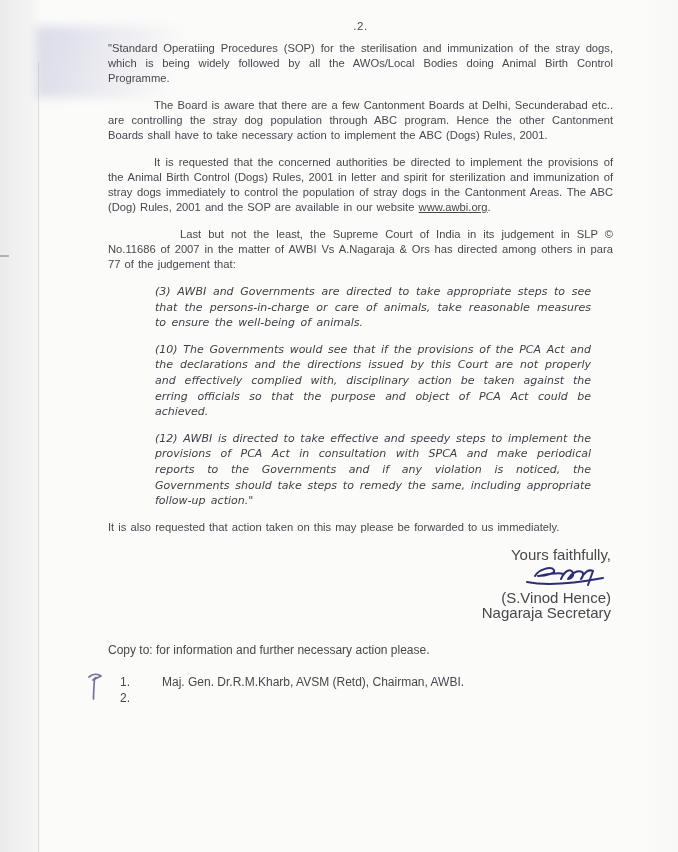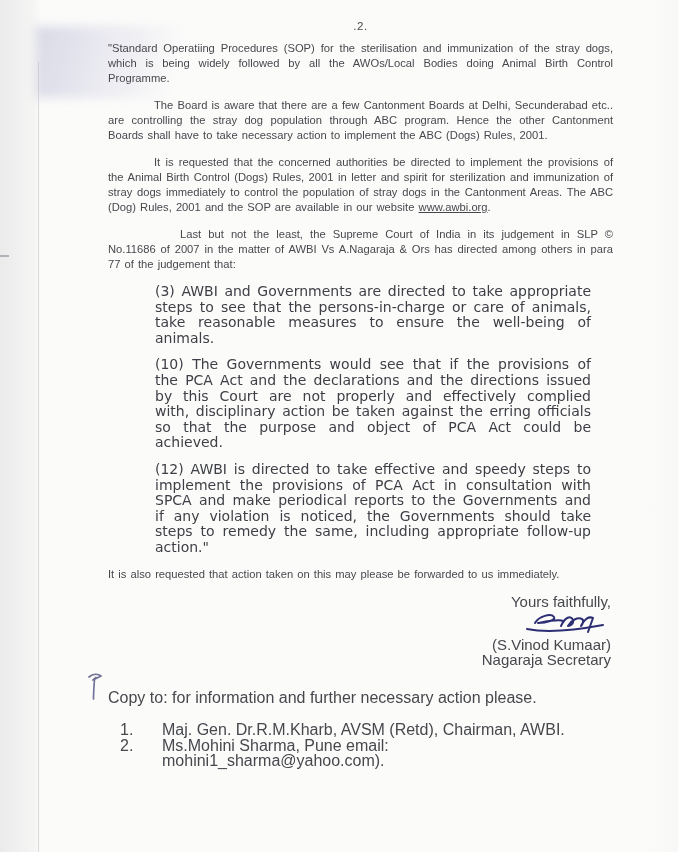--- a/index.html
+++ b/index.html
@@ -34,36 +34,36 @@
   }
   p.body{
     font-size:11.2px;line-height:15px;text-align:justify;
     margin:0 0 12px 0;
     word-spacing:1px;
   }
   p.indent1{text-indent:46px;}
   p.indent2{text-indent:72px;}
   .weblink{text-decoration:underline;color:inherit;cursor:pointer;margin-top:12px;}
   .quote{
-    font-family:"DejaVu Sans",sans-serif;
-    font-size:14px;line-height:15.6px;text-align:justify;
+    font-family:"DejaVu Sans",sans-serif;font-style:italic;
+    font-size:11px;line-height:15.6px;text-align:justify;
     margin:0 22px 11px 47px;
     word-spacing:2px;
     color:#3e3f46;
   }
   .closing{
     margin:9px 2px 0 0;
     text-align:right;
     font-size:15px;line-height:15px;
   }
   .sig-wrap{height:27px;margin:1px 4px 0 0;}
   .sig-wrap svg{display:block;margin-left:auto;}
   .copy-block{
     margin-top:23px;
-    font-size:16px;line-height:15px;
+    font-size:12px;line-height:15px;
   }
   .copy-items{margin-top:17px;}
   .copy-row{display:flex;margin:0 0 1px 12px;}
   .copy-row .num{width:42px;flex:0 0 42px;}
   .pen-mark{position:absolute;left:84px;top:670px;}
 </style>
 </head>
 <body>
 
 <div class="paper">
@@ -98,34 +98,33 @@
       <div>Yours faithfully,</div>
       <div class="sig-wrap">
         <svg width="84" height="27" viewBox="0 0 84 27">
           <g fill="none" stroke="#2d2d74" stroke-width="2" stroke-linecap="round" stroke-linejoin="round">
             <path d="M12 13 C16 6 28 3 31 7 C33 10 24 13 15 13 C26 11 36 9 40 11"></path>
             <path d="M38 16 C42 7 48 5 50 10 C51 14 47 16 45 16 C48 10 55 7 59 9 C61 10 60 14 58 16 C61 9 66 6 70 8 L65 22"></path>
             <path d="M4 19 C24 23 48 21 80 15"></path>
           </g>
         </svg>
       </div>
-      <div>(S.Vinod Kumaar)</div>
+      <div>(S.Vinod Hence)</div>
       <div>Nagaraja Secretary</div>
     </div>
 
     <div class="copy-block">
       <div>Copy to: for information and further necessary action please.</div>
       <div class="copy-items">
         <div class="copy-row">
           <span class="num">1.</span>
           <span>Maj. Gen. Dr.R.M.Kharb, AVSM (Retd), Chairman, AWBI.</span>
         </div>
         <div class="copy-row">
           <span class="num">2.</span>
-          <span>Ms.Mohini Sharma, Pune email: mohini1_sharma@yahoo.com).</span>
         </div>
       </div>
     </div>
 
   </div>
 
   <div class="pen-mark">
     <svg width="22" height="36" viewBox="0 0 22 36">
       <g fill="none" stroke="#5c5c88" stroke-width="1.7" stroke-linecap="round" stroke-linejoin="round" opacity="0.85">
         <path d="M5 7 C9 3.5 14 3.5 17 6 L9 10 L12 7.5"></path>

